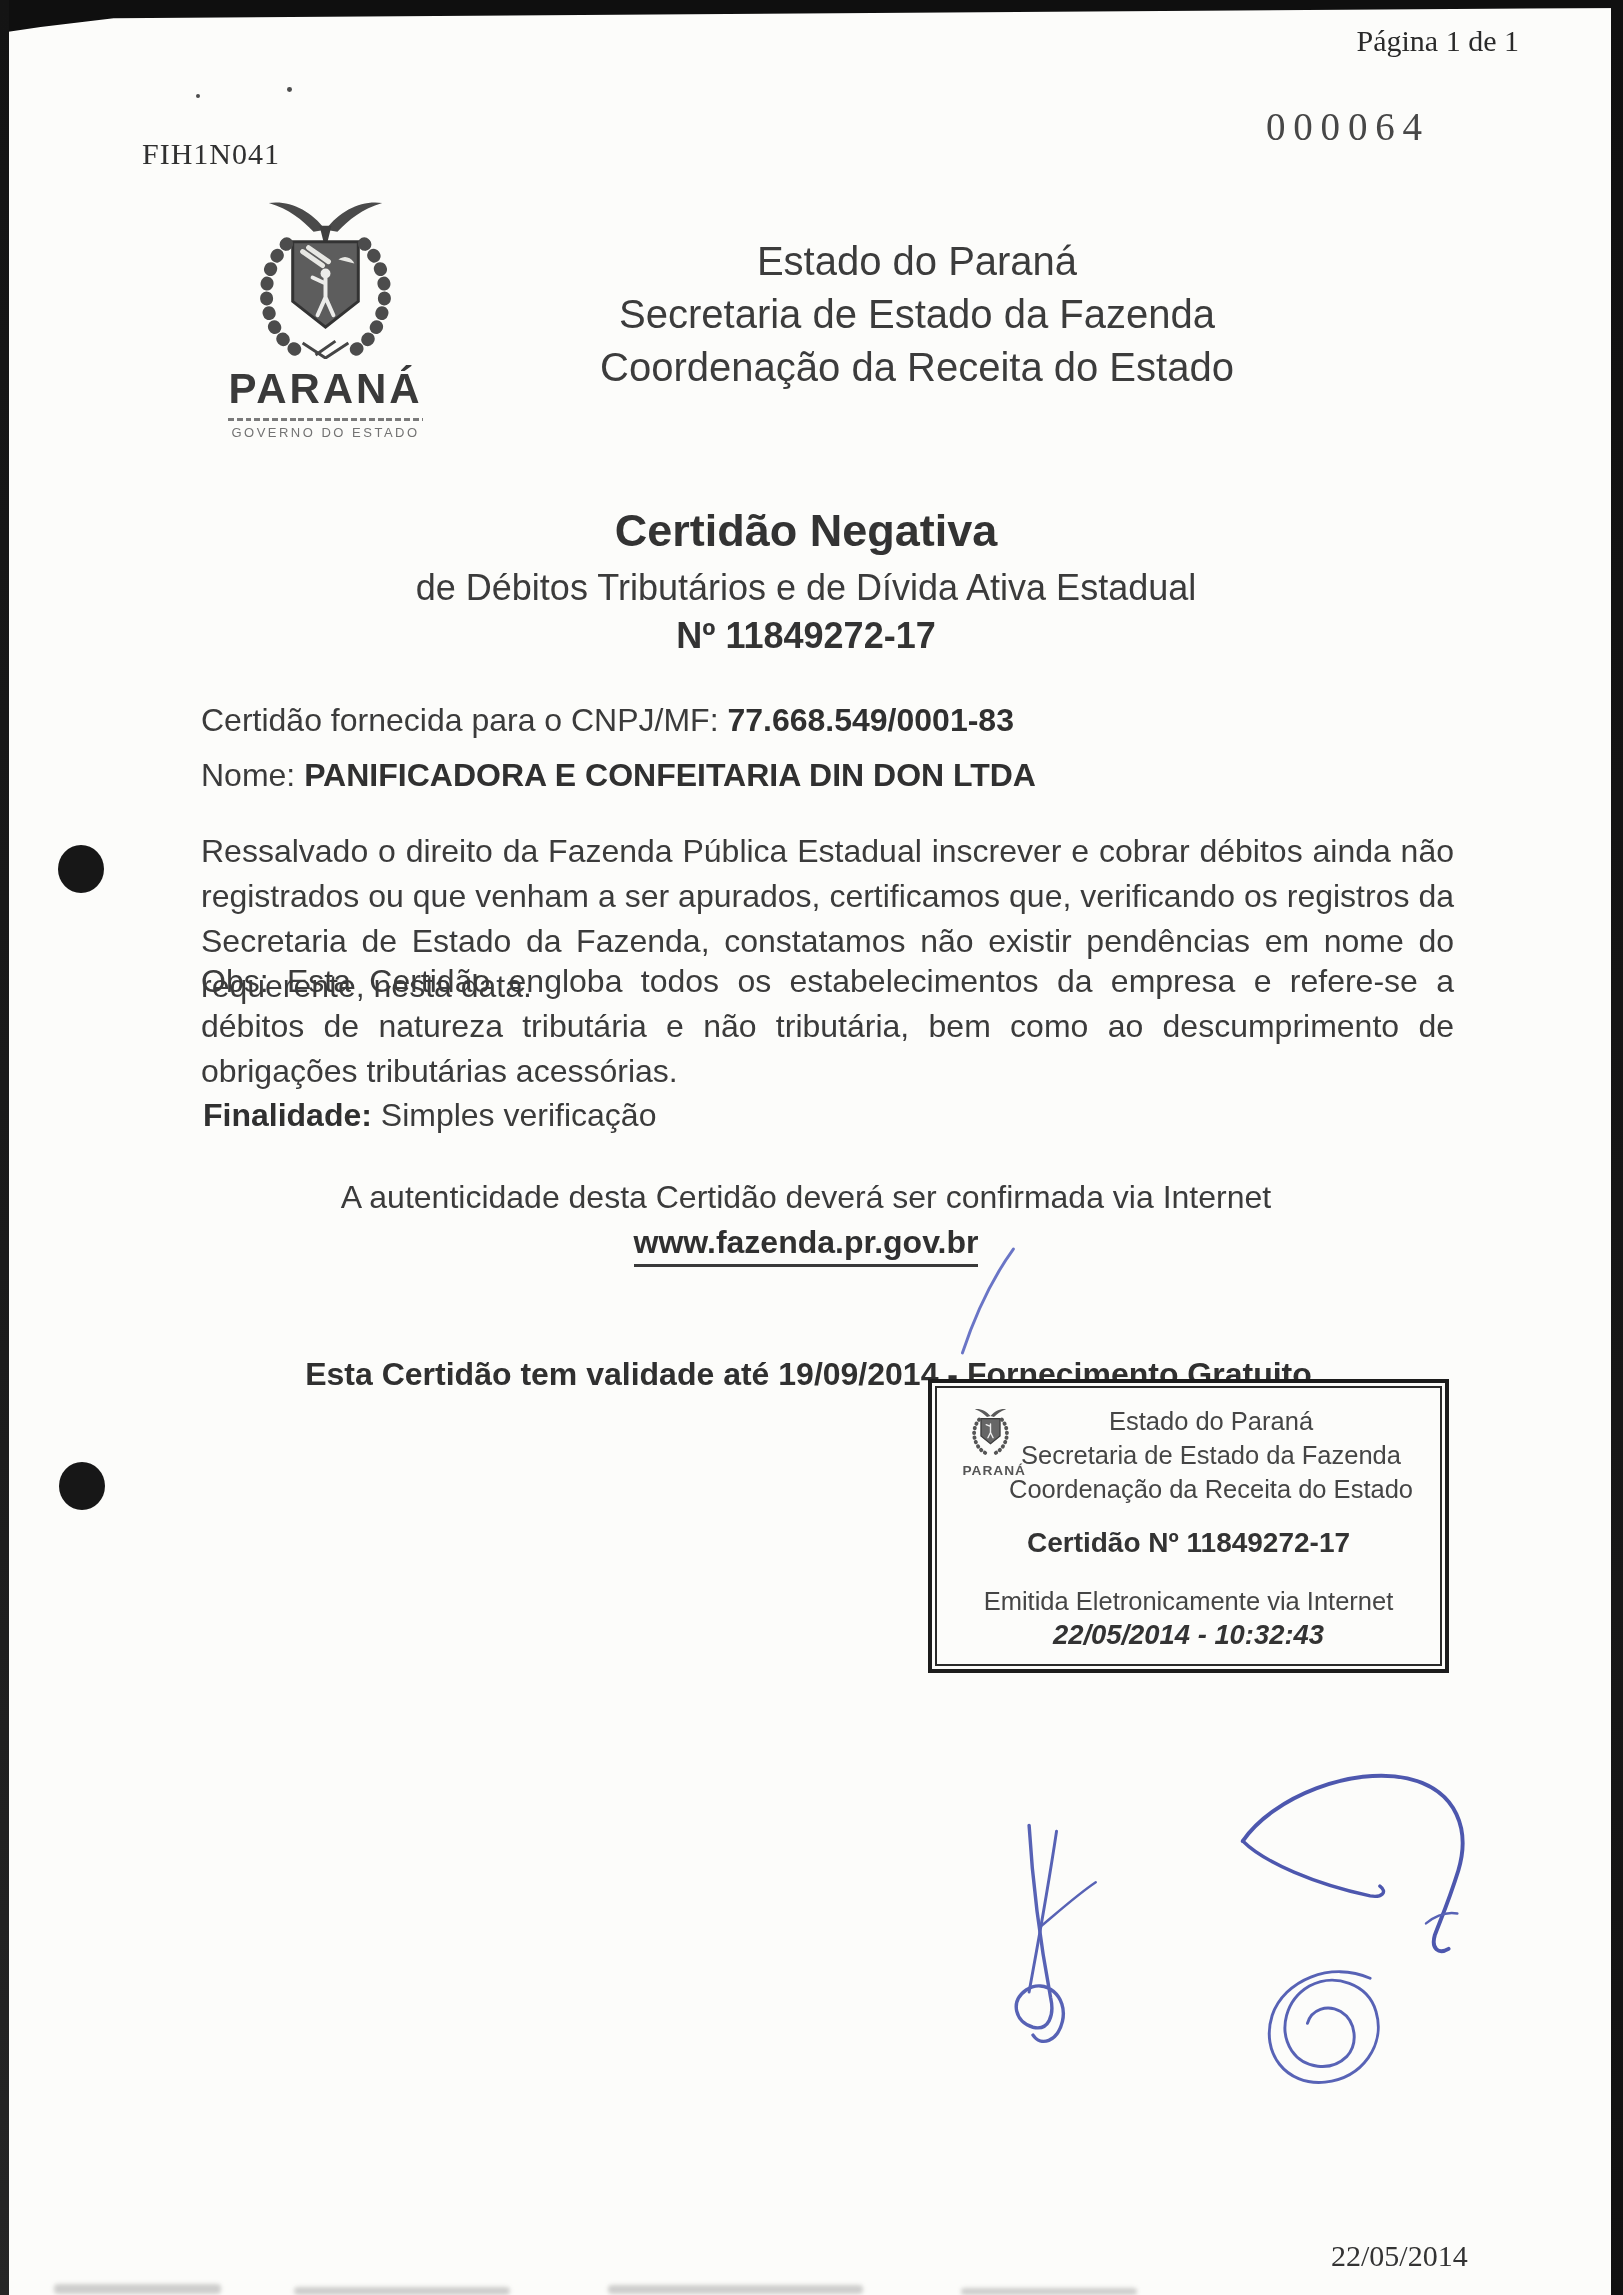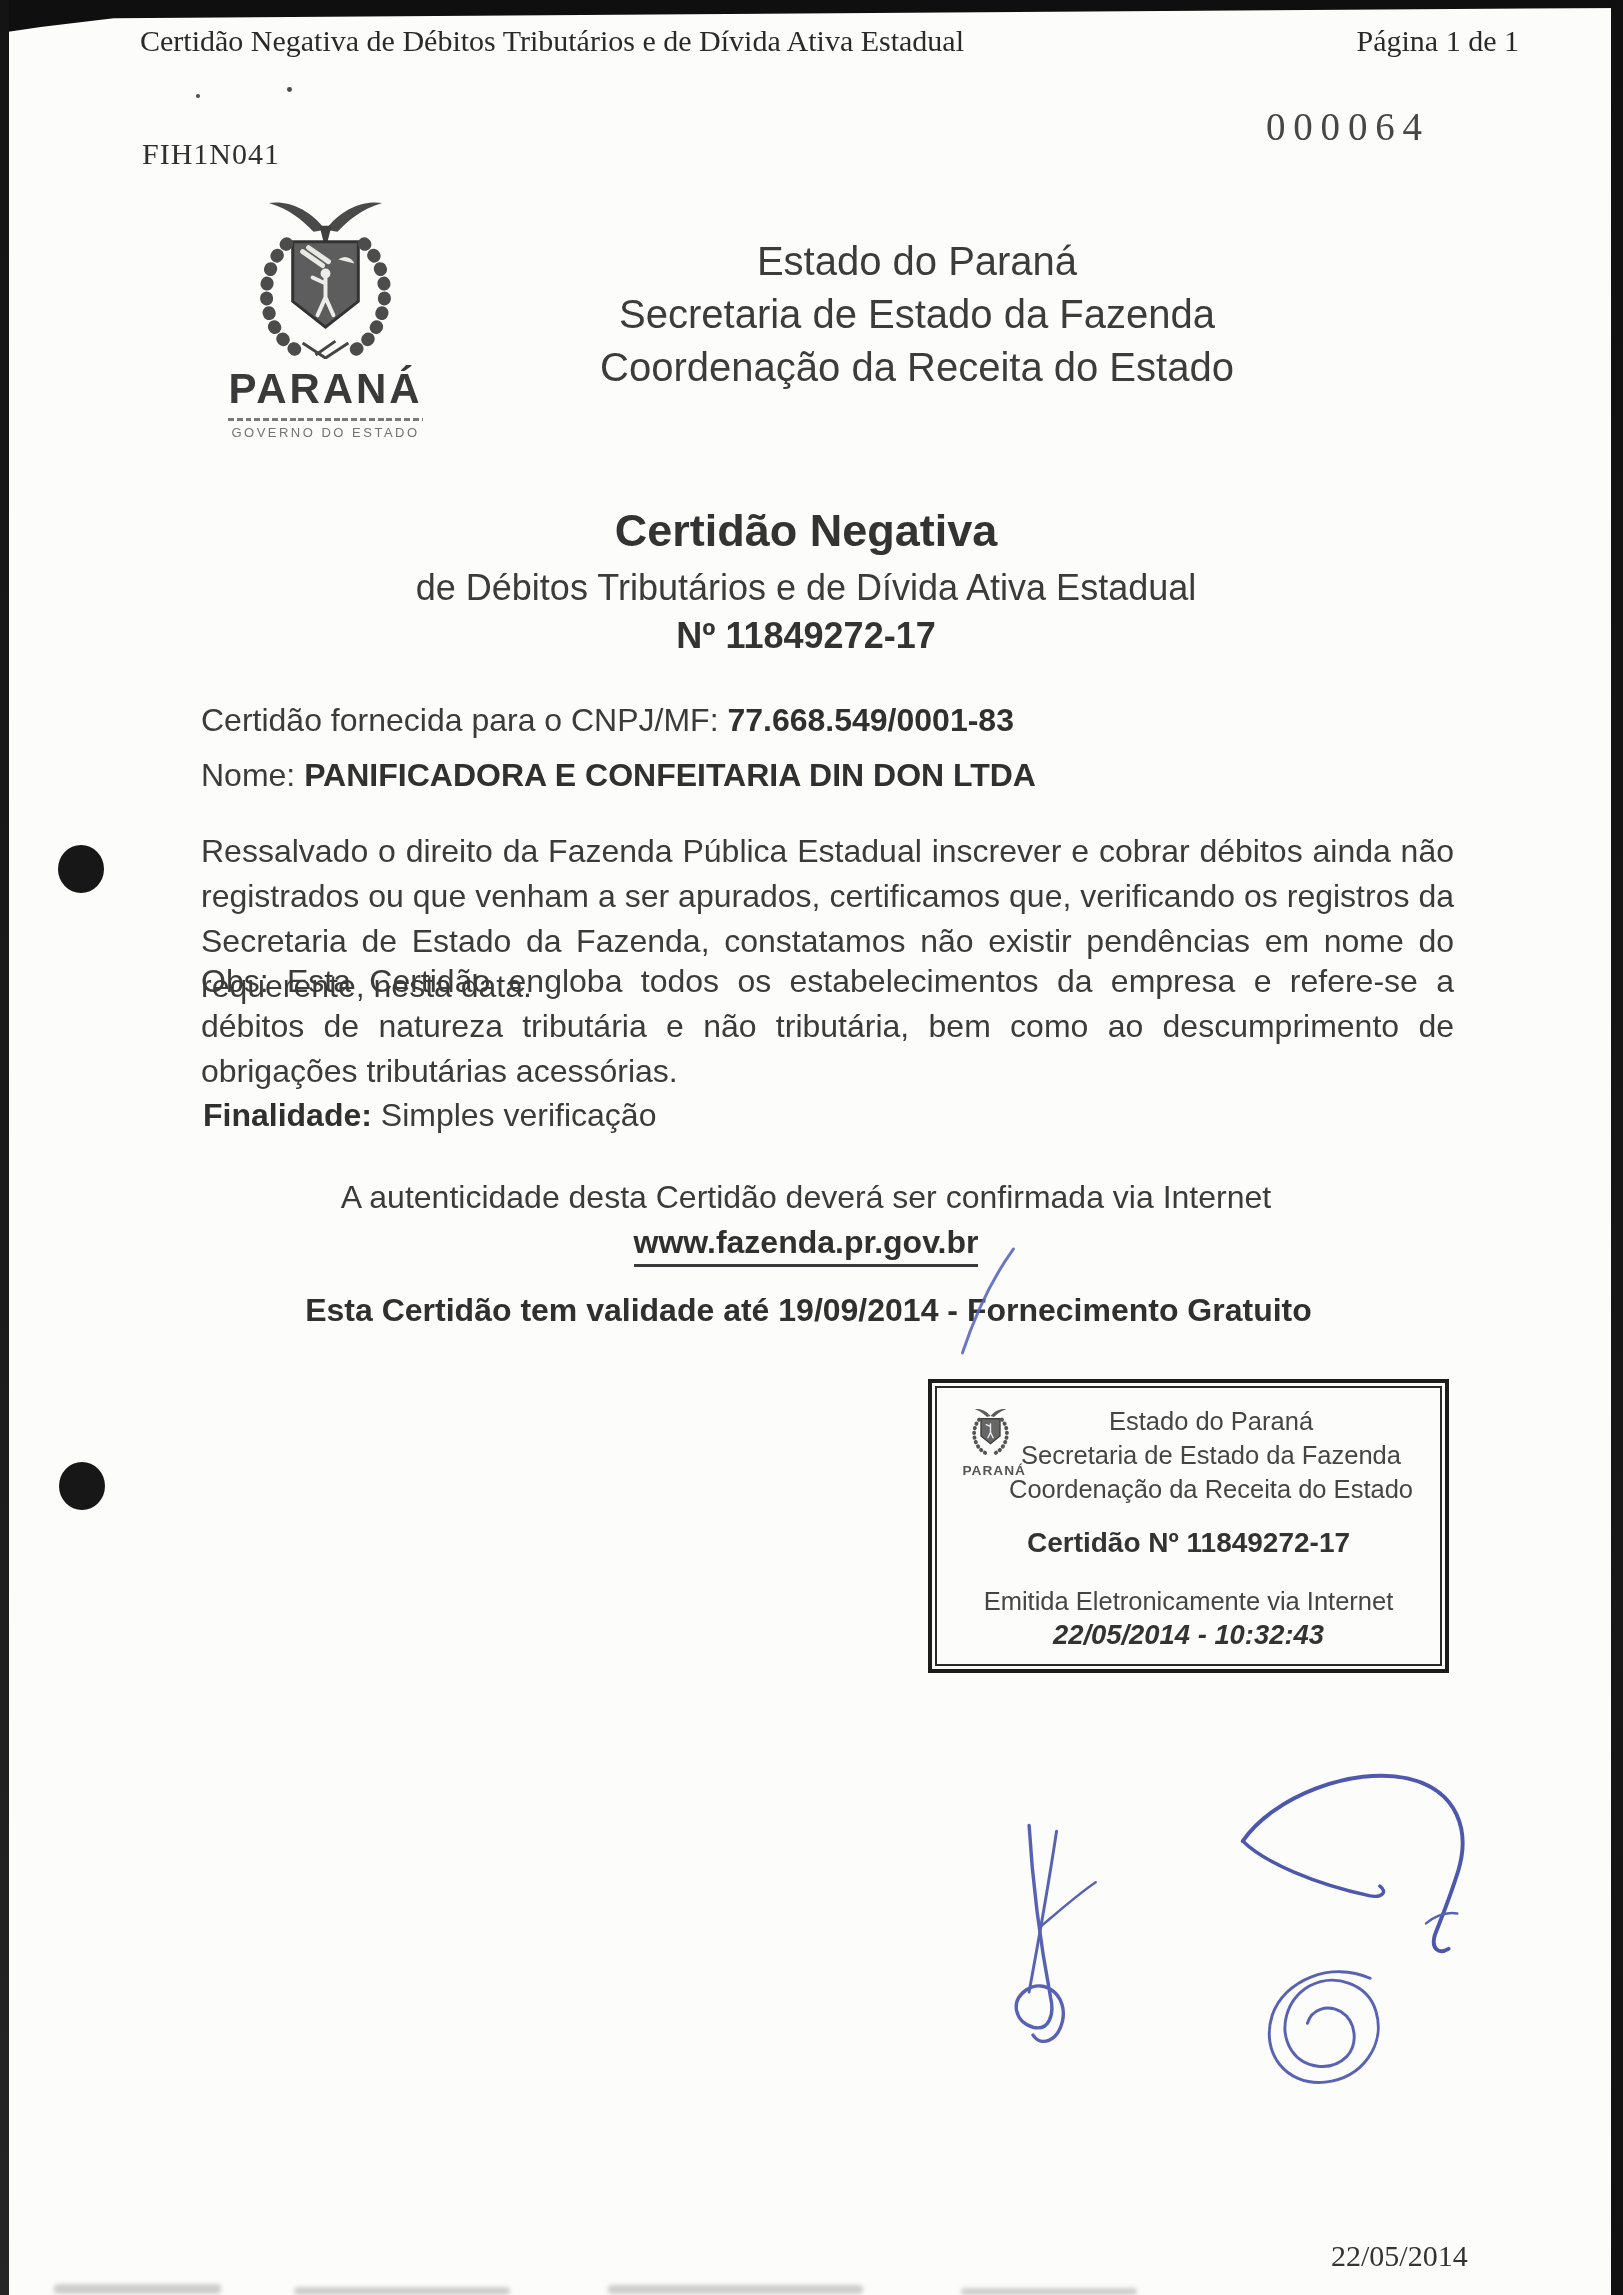--- a/index.html
+++ b/index.html
@@ -53,21 +53,21 @@
   .bold{font-weight:bold;color:#303030;}
 
   
   .para{position:absolute;left:201px;width:1253px;font-size:32px;line-height:45px;text-align:justify;}
   .para-main{top:829px;}
   .para-obs{top:959px;}
   .finalidade{position:absolute;left:203px;top:1097px;font-size:32px;}
   .auth-block{position:absolute;left:294px;top:1179px;width:1024px;text-align:center;font-size:32px;}
   .auth-url{display:inline-block;margin-top:7.8px;font-weight:bold;color:#303030;
     border-bottom:3.9px solid #3a3a3a;padding-bottom:2.9px;}
-  .validity{position:absolute;left:289px;top:1292px;width:1039px;text-align:center;
+  .validity{position:absolute;left:289px;top:1356px;width:1039px;text-align:center;
     font-size:32px;font-weight:bold;color:#303030;}
 
   
   .stamp-box{position:absolute;left:928px;top:1379px;width:521px;height:294px;
     border:4.9px solid #1c1c1c;background:#fcfcfa;box-sizing:border-box;}
   .stamp-box-inner{position:absolute;inset:2.9px;border:2px solid #2a2a2a;
     display:flex;flex-direction:column;align-items:center;padding-top:15.7px;box-sizing:border-box;}
   .stamp-logo{position:absolute;left:25.5px;top:19.6px;width:57px;text-align:center;}
   .stamp-logo-label{font-size:13.7px;letter-spacing:1px;color:#555;margin-top:1px;font-weight:bold;}
   .stamp-org{text-align:center;font-size:25.5px;line-height:34px;color:#454545;margin-left:45px;}
@@ -93,21 +93,20 @@
   <div class="scan-right-strip"></div>
   <div class="punch-hole hole-1"></div>
   <div class="punch-hole hole-2"></div>
   <div class="speck speck-1"></div>
   <div class="speck speck-2"></div>
   <div class="smudge" style="left:54px;top:2284px;width:167px;height:9.8px;"></div>
   <div class="smudge" style="left:294px;top:2287px;width:216px;height:7.8px;"></div>
   <div class="smudge" style="left:608px;top:2285px;width:255px;height:8.8px;"></div>
   <div class="smudge" style="left:961px;top:2288px;width:176px;height:6.9px;"></div>
 
-  <div class="print-header-title serif">Certidão Negativa de Débitos Tributários e de Dívida Ativa Estadual</div>
   <div class="print-header-page serif">Página 1 de 1</div>
 
   <div class="form-code serif">FIH1N041</div>
   <div class="stamp-number serif">000064</div>
 
   <div class="logo-block">
     <svg width="169" height="165" viewBox="0 0 170 166">
 
       <path d="M85,36 C70,16 48,6 28,9 C48,15 62,26 73,38 Z" fill="#4a4a4a"></path>
       <path d="M85,36 C100,16 122,6 142,9 C122,15 108,26 97,38 Z" fill="#4a4a4a"></path>

